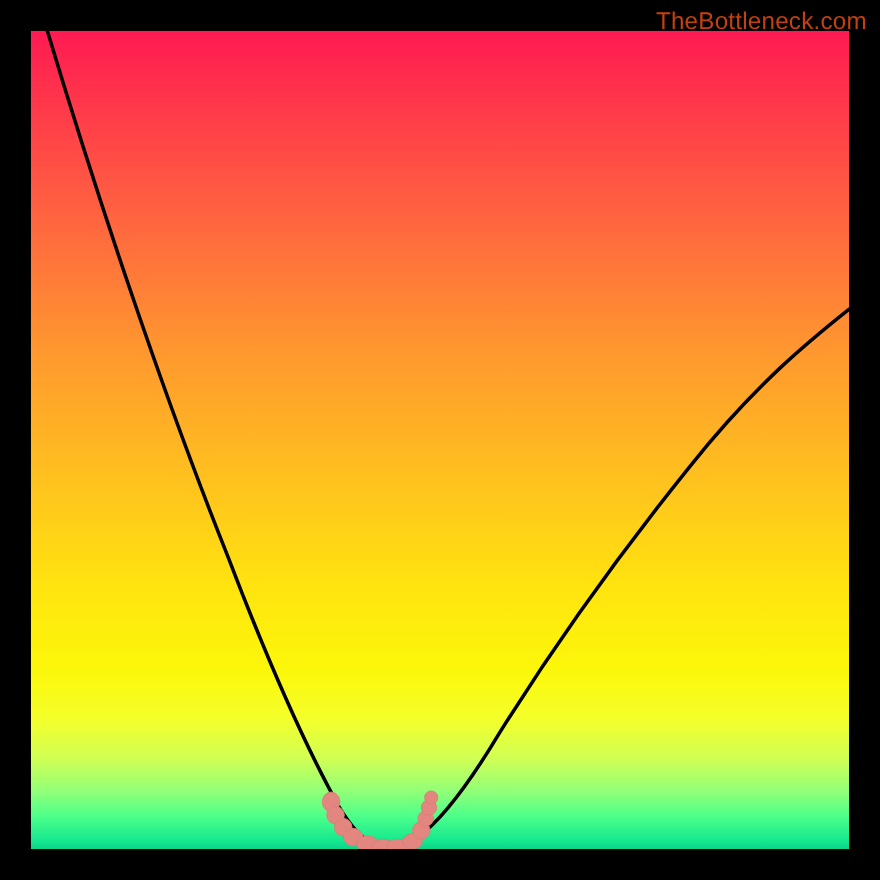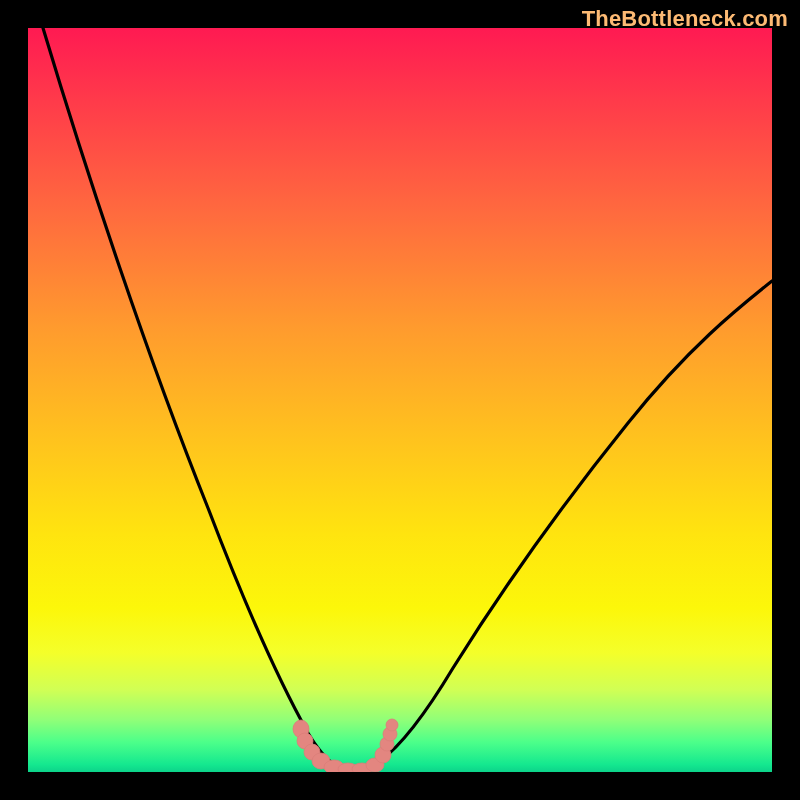--- a/index.html
+++ b/index.html
@@ -47,24 +47,23 @@
       #90ff78 93%,
       #4cff8a 96%,
       #14e88f 99%,
       #0cd38a 100%
     );
   }
   .watermark {
     position: absolute;
     top: 6px;
     right: 12px;
-    color: #fdba74;
+    color: #c2410c;
     font-size: 22px;
     letter-spacing: 0.2px;
-    font-weight: bold;
   }
   svg.curves {
     position: absolute;
     left: 0;
     top: 0;
     width: 744px;
     height: 744px;
   }
 </style>
 </head>

